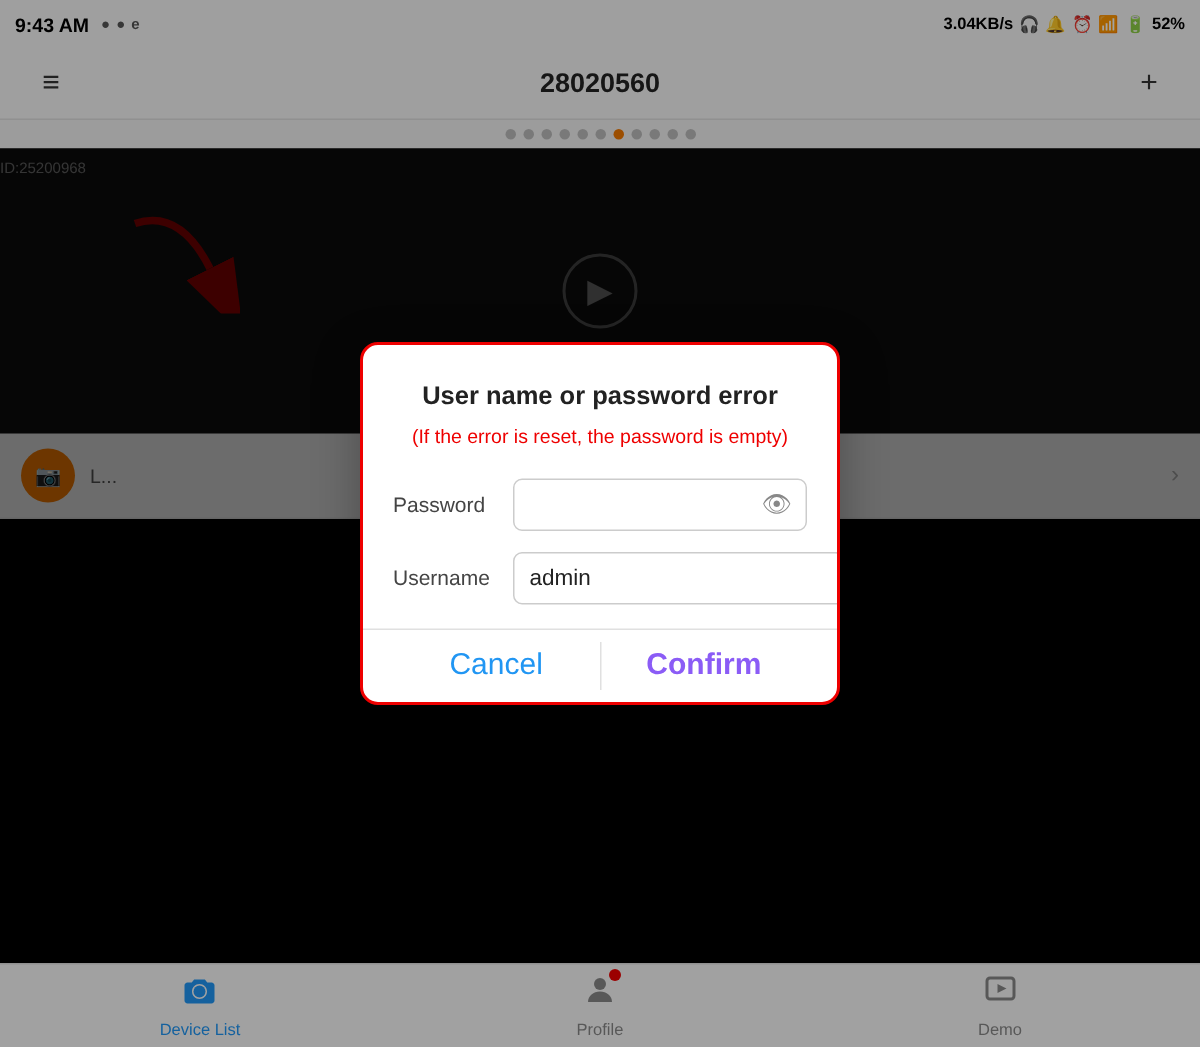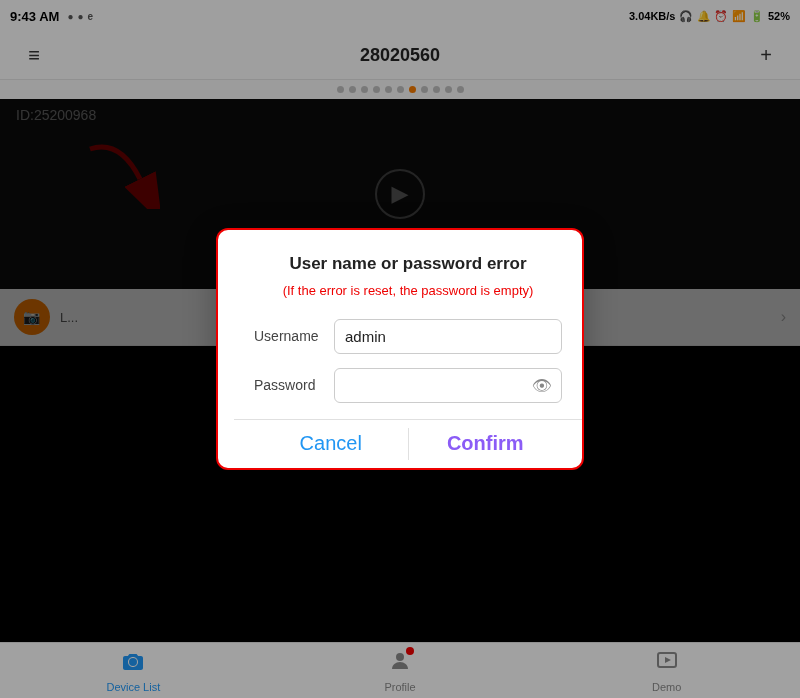--- a/index.html
+++ b/index.html
@@ -76,23 +76,23 @@
     .camera-area {
       position: relative;
       height: 190px;
       background: #1a1a1a;
       overflow: hidden;
       filter: brightness(0.4);
     }
     .camera-id {
       position: absolute;
       top: 8px;
-      left: 16px;
+      left: 0;
       color: #ccc;
-      font-size: 14px;
+      font-size: 10px;
     }
     .play-btn {
       position: absolute;
       top: 50%;
       left: 50%;
       transform: translate(-50%, -50%);
       width: 50px;
       height: 50px;
       border-radius: 50%;
       border: 2px solid rgba(255,255,255,0.5);
@@ -136,22 +136,22 @@
       display: flex;
       align-items: center;
       justify-content: center;
     }
 
     
     .dialog {
       background: #fff;
       border-radius: 12px;
       border: 2.5px solid #e00;
-      width: 368px;
-      padding: 24px 20px 0 36px;
+      width: 320px;
+      padding: 24px 20px 0 20px;
       box-shadow: 0 8px 32px rgba(0,0,0,0.3);
       overflow: hidden;
     }
     .dialog-title {
       text-align: center;
       font-size: 17px;
       font-weight: 600;
       color: #222;
       margin-bottom: 8px;
     }
@@ -345,30 +345,30 @@
   <span class="list-arrow">›</span>
 </div>
 
 <div class="overlay">
 
   <div class="dialog">
     <div class="dialog-title">User name or password error</div>
     <div class="dialog-hint">(If the error is reset, the password is empty)</div>
 
     <div class="form-row">
-      <label class="form-label">Username</label>
-      <input class="form-input" type="text" value="admin" style="">
-    </div>
-
-    <div class="form-row">
       <label class="form-label">Password</label>
       <div class="input-wrapper">
         <input type="password" value="" style="">
         <span class="eye-icon">👁</span>
       </div>
+    </div>
+
+    <div class="form-row">
+      <label class="form-label">Username</label>
+      <input class="form-input" type="text" value="admin" style="">
     </div>
 
     <div class="dialog-divider"></div>
     <div class="dialog-actions">
       <button class="dialog-btn cancel">Cancel</button>
       <div class="dialog-btn-divider"></div>
       <button class="dialog-btn confirm">Confirm</button>
     </div>
   </div>
 </div>

